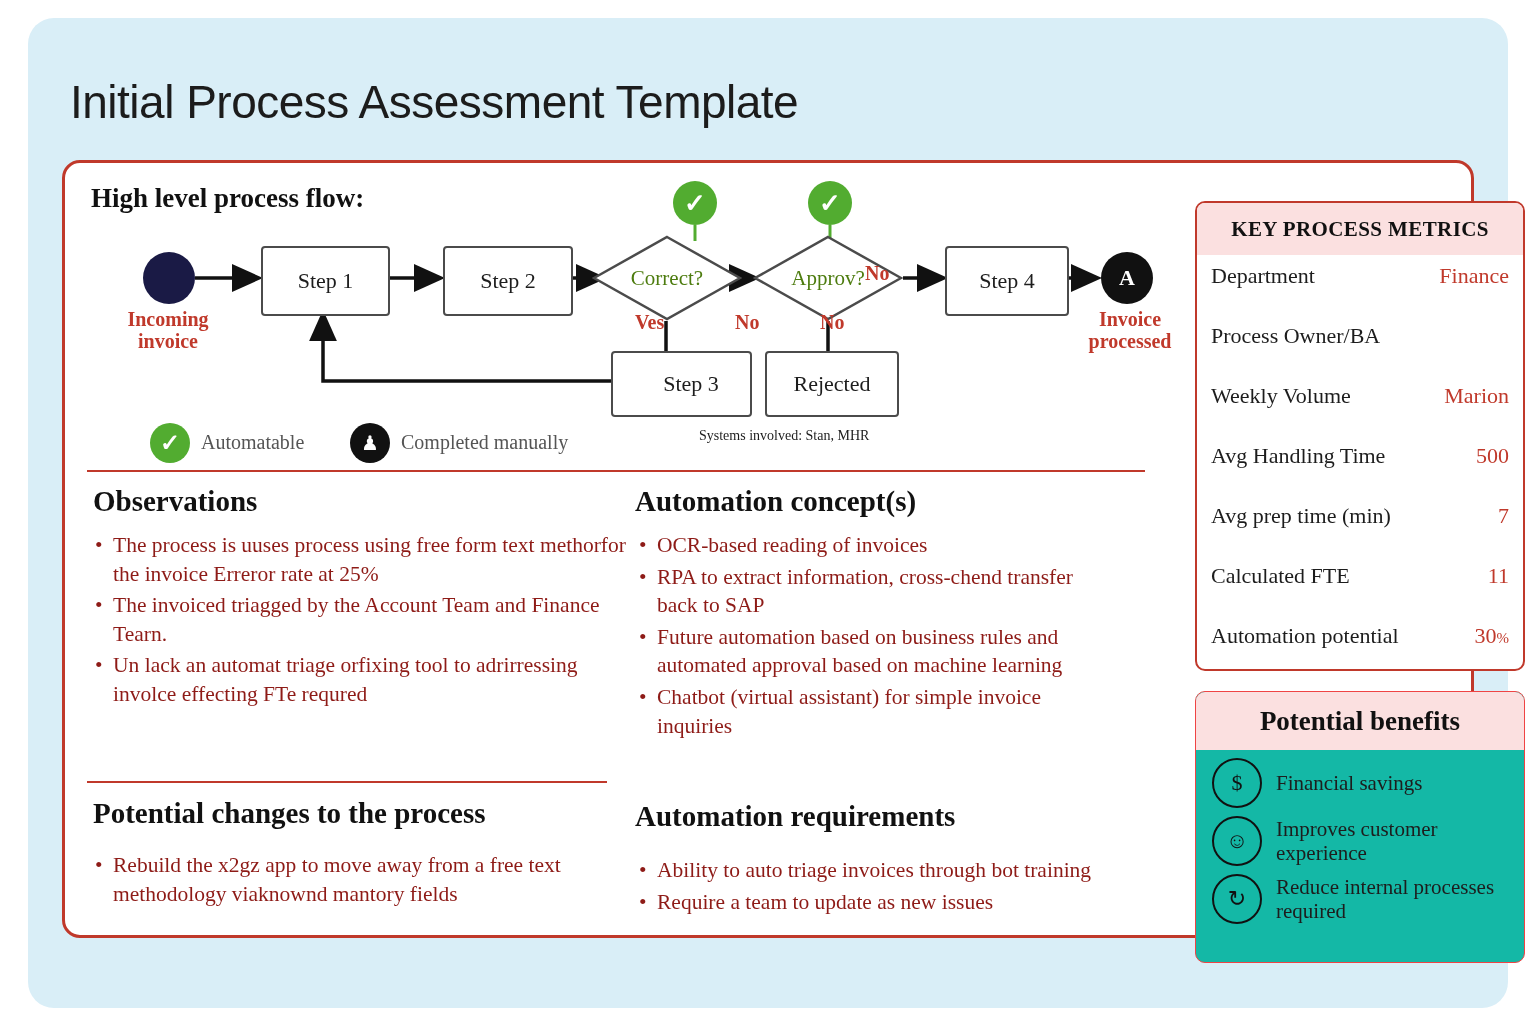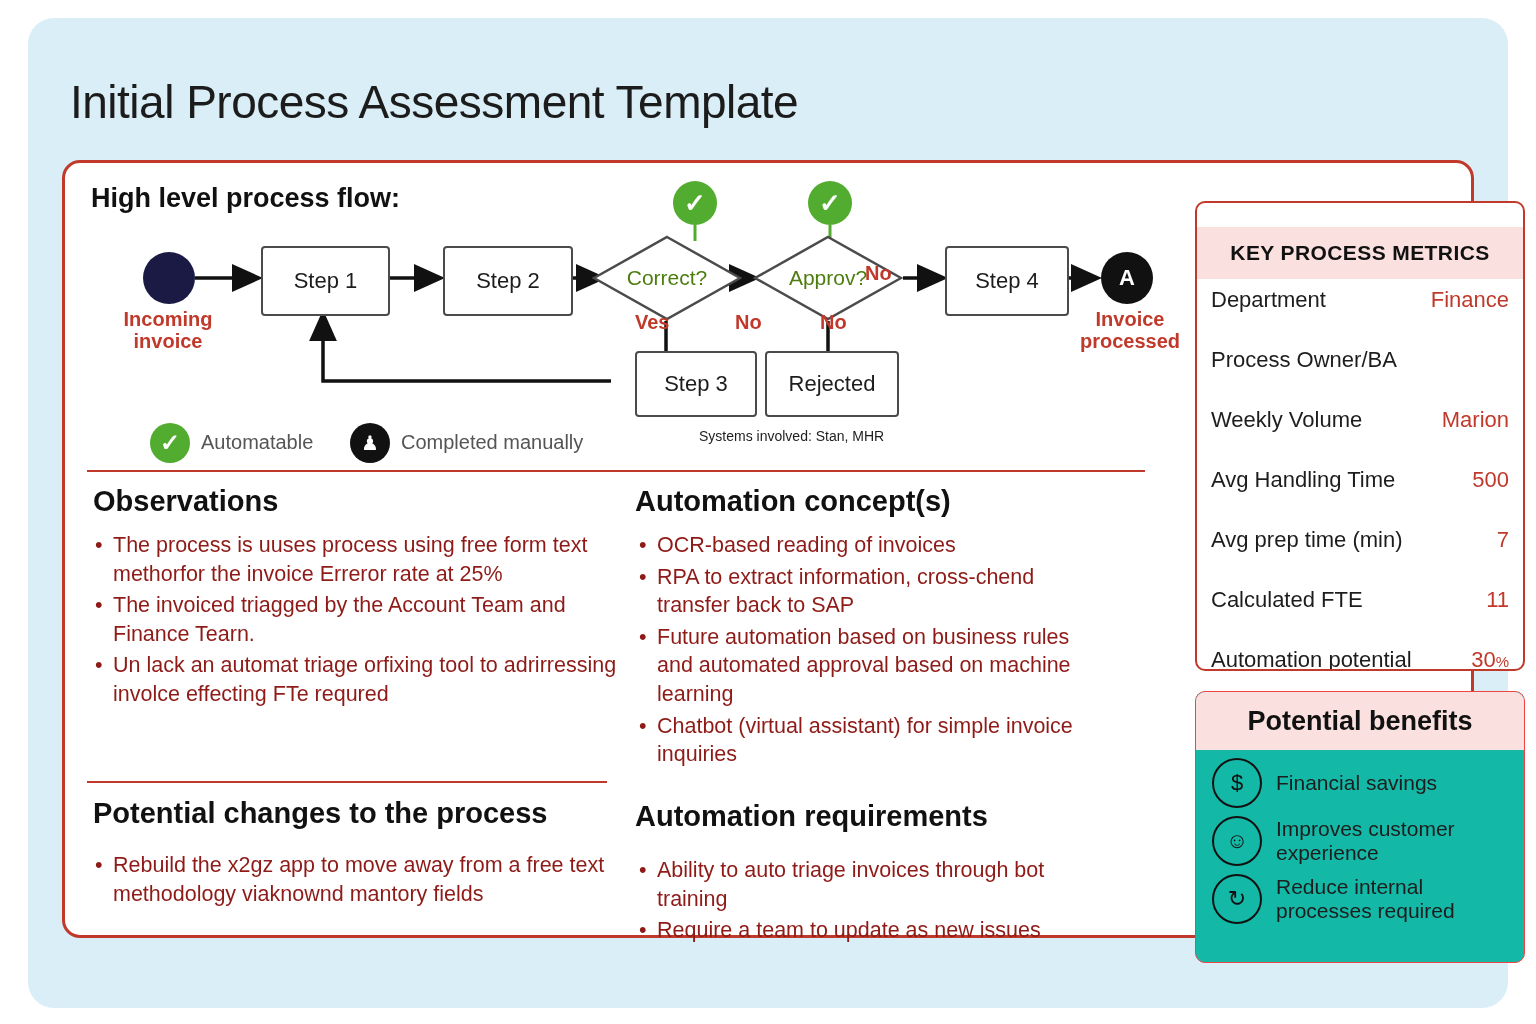--- a/index.html
+++ b/index.html
@@ -40,20 +40,21 @@
   .main-card {
     position: absolute;
     left: 62px;
     top: 160px;
     width: 1412px;
     height: 778px;
     border: 3px solid #c0392b;
     border-radius: 18px;
     background: #ffffff;
     box-sizing: border-box;
+    font-family: Liberation Serif, serif;
   }
 
   
   .flow-head {
     position: absolute;
     left: 26px;
     top: 20px;
     font-size: 27px;
     font-weight: bold;
     color: #111;
@@ -215,21 +216,20 @@
   .metrics-title {
     height: 52px;
     background: #fbe0e0;
     display: flex;
     align-items: center;
     justify-content: center;
     font-size: 21px;
     font-weight: bold;
     color: #111;
     letter-spacing: 0.4px;
-    margin-top: 24px;
   }
   .metric-row {
     display: flex;
     align-items: baseline;
     justify-content: space-between;
     padding: 8px 14px;
     height: 44px;
     font-size: 22px;
     color: #1d1d1d;
   }
@@ -362,21 +362,21 @@
       </div>
 
       <div class="end-dot" style="left:1036px; top:89px;">
         <span>A</span>
       </div>
       <div class="red-label" style="left:990px; top:145px; width:150px;">
         <span style="white-space:pre-line;">Invoice
 processed</span>
       </div>
 
-      <div class="node" style="left:570px; top:188px; width:118px; height:62px;">
+      <div class="node" style="left:546px; top:188px; width:118px; height:62px;padding-left:19px;">
         <span>Step 3</span>
       </div>
       <div class="node" style="left:700px; top:188px; width:130px; height:62px;">
         <span>Rejected</span>
       </div>
 
       <div class="red-label" style="left:570px; top:148px;">Ves</div>
       <div class="red-label" style="left:670px; top:148px;">No</div>
       <div class="red-label" style="left:755px; top:148px;">No</div>
       <div class="red-label" style="left:800px; top:99px;">No</div>

